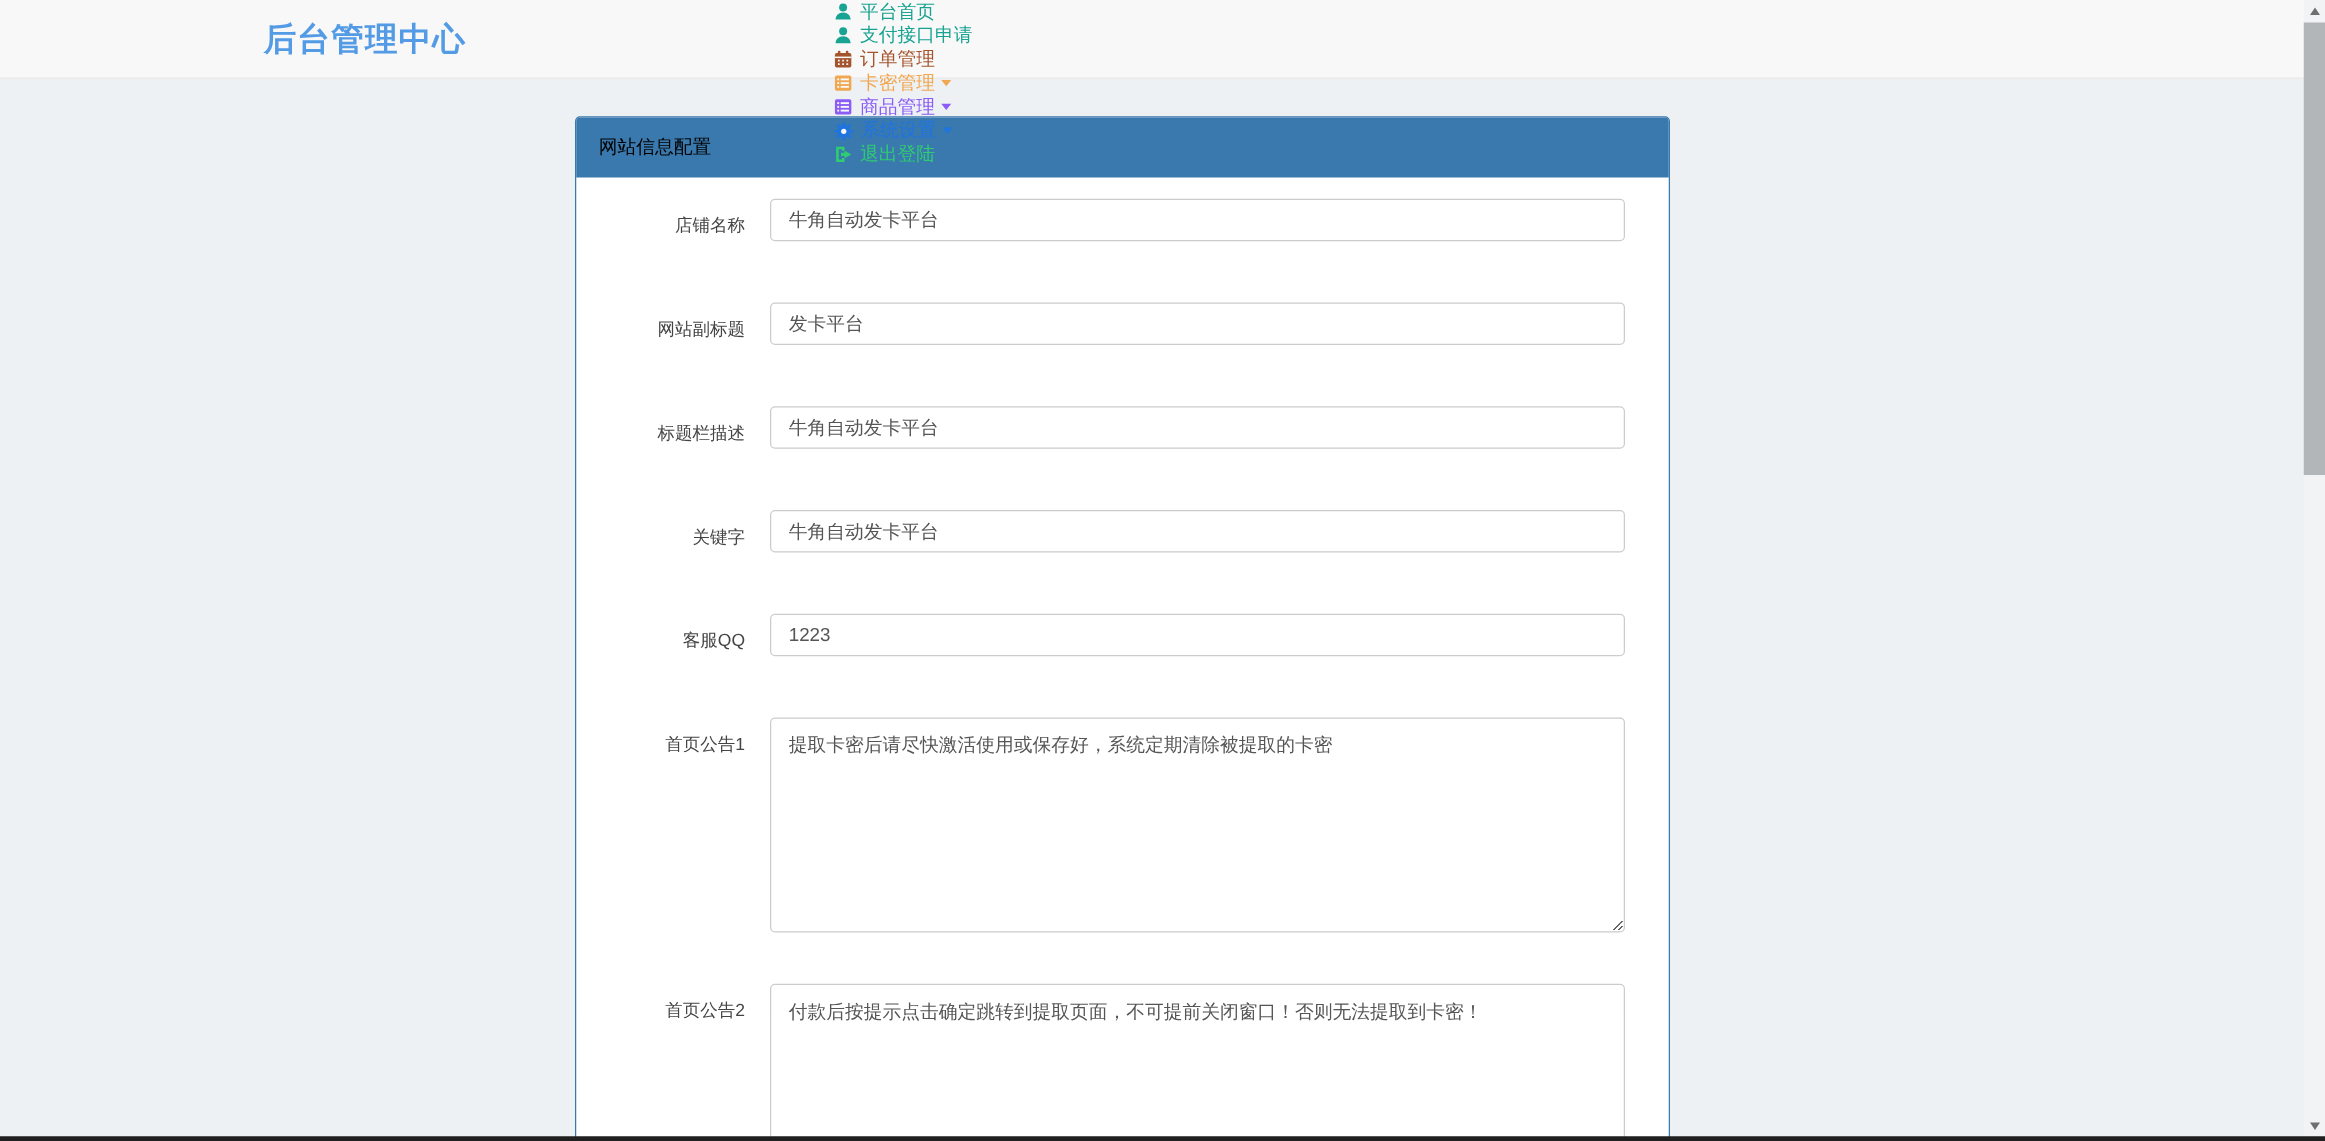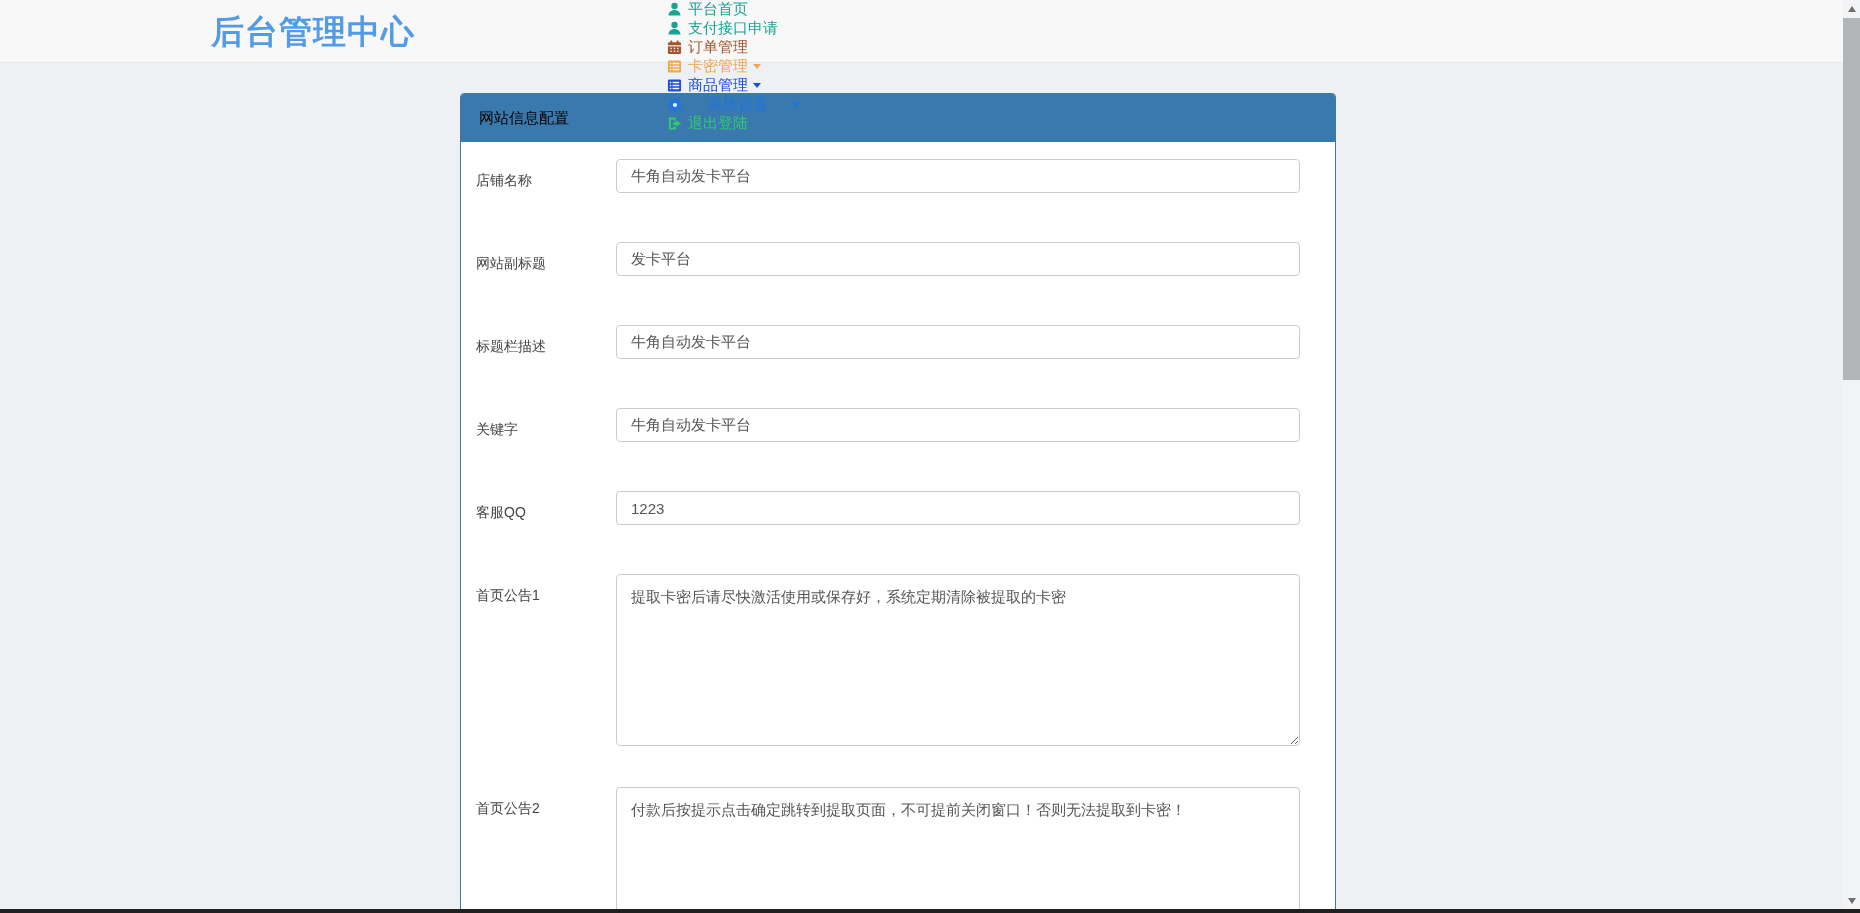--- a/index.html
+++ b/index.html
@@ -9,21 +9,21 @@
     background:#eef1f4;
     font-family:"Liberation Sans","DejaVu Sans",sans-serif;
   }
   
   .navbar {
     position:absolute; top:0; left:0; width:1860px; height:63px;
     background:#f8f8f8; border-bottom:1px solid #e7e7e7; z-index:10;
   }
   .brand {
     position:absolute; left:211px; top:0; height:63px; line-height:63px;
-    font-size:33px; font-weight:bold; color:#539be5; letter-spacing:1px;
+    font-size:26px; font-weight:bold; color:#539be5; letter-spacing:1px;
     cursor:pointer; white-space:nowrap;
   }
   .nav-items {
     position:absolute; left:646px; top:0; height:63px;
     display:flex; align-items:flex-start;flex-direction:column;
   }
   .nav-item {
     display:flex; align-items:center; padding:0 21px;
     font-size:15px; cursor:pointer; white-space:nowrap;
   }
@@ -40,21 +40,21 @@
     background:#fff; border:1px solid #3a79ad; border-radius:4px;
   }
   .panel-heading {
     height:48px; line-height:48px; padding-left:18px;
     background:#3a79ad; color:#000000; font-size:15px;
     border-radius:3px 3px 0 0;
   }
   .panel-body { padding:17px 15px; }
   .form-row { display:flex; margin-bottom:41px; }
   .form-label {
-    flex:none; width:140px; padding-right:20px; 
+    flex:none; width:140px; padding-right:20px; text-align:right;
     font-size:14px; color:#444; line-height:42px;
   }
   .field-wrap { flex:none; }
   .form-control {
     display:block; width:684px; height:34px;
     border:1px solid #ccc; border-radius:4px;
     padding:0 14px; font-size:15px; color:#555;
     font-family:inherit; background:#fff; outline:none;
   }
   textarea.form-control {
@@ -143,38 +143,38 @@
       <rect x="3" y="7.2" width="1.6" height="1.6"></rect>
               <rect x="5.9" y="7.2" width="7.1" height="1.6"></rect>
       <rect x="3" y="10.4" width="1.6" height="1.6"></rect>
               <rect x="5.9" y="10.4" width="7.1" height="1.6"></rect>
     </g>
   </svg>
         </span>
     <span class="nav-label">卡密管理</span>
   <span class="caret"></span>
       </div>
-      <div class="nav-item" style="color: #1d4ed8;">
+      <div class="nav-item" style="color: #8b5cf6;">
     <span class="nav-icon">
           <svg viewBox="0 0 16 16" width="15" height="15" fill="currentColor">
     <rect x="1" y="1.5" width="14" height="13" rx="1.5"></rect>
     <g fill="#f8f8f8">
       <rect x="3" y="4" width="1.6" height="1.6"></rect>
               <rect x="5.9" y="4" width="7.1" height="1.6"></rect>
       <rect x="3" y="7.2" width="1.6" height="1.6"></rect>
               <rect x="5.9" y="7.2" width="7.1" height="1.6"></rect>
       <rect x="3" y="10.4" width="1.6" height="1.6"></rect>
               <rect x="5.9" y="10.4" width="7.1" height="1.6"></rect>
     </g>
   </svg>
         </span>
     <span class="nav-label">商品管理</span>
   <span class="caret"></span>
       </div>
-      <div class="nav-item" style="color: rgb(31, 116, 224); gap: 19px;">
+      <div class="nav-item" style="color: rgb(31, 116, 224);">
     <span class="nav-icon">
           <svg viewBox="0 0 16 16" width="16" height="16" fill="currentColor">
     <rect x="6.9" y="0.4" width="2.2" height="15.2" rx="1"></rect>
     <rect x="6.9" y="0.4" width="2.2" height="15.2" rx="1" transform="rotate(45 8 8)"></rect>
     <rect x="6.9" y="0.4" width="2.2" height="15.2" rx="1" transform="rotate(90 8 8)"></rect>
     <rect x="6.9" y="0.4" width="2.2" height="15.2" rx="1" transform="rotate(135 8 8)"></rect>
     <circle cx="8" cy="8" r="5"></circle>
     <circle cx="8" cy="8" r="2.1" fill="#f8f8f8"></circle>
   </svg>
         </span>

